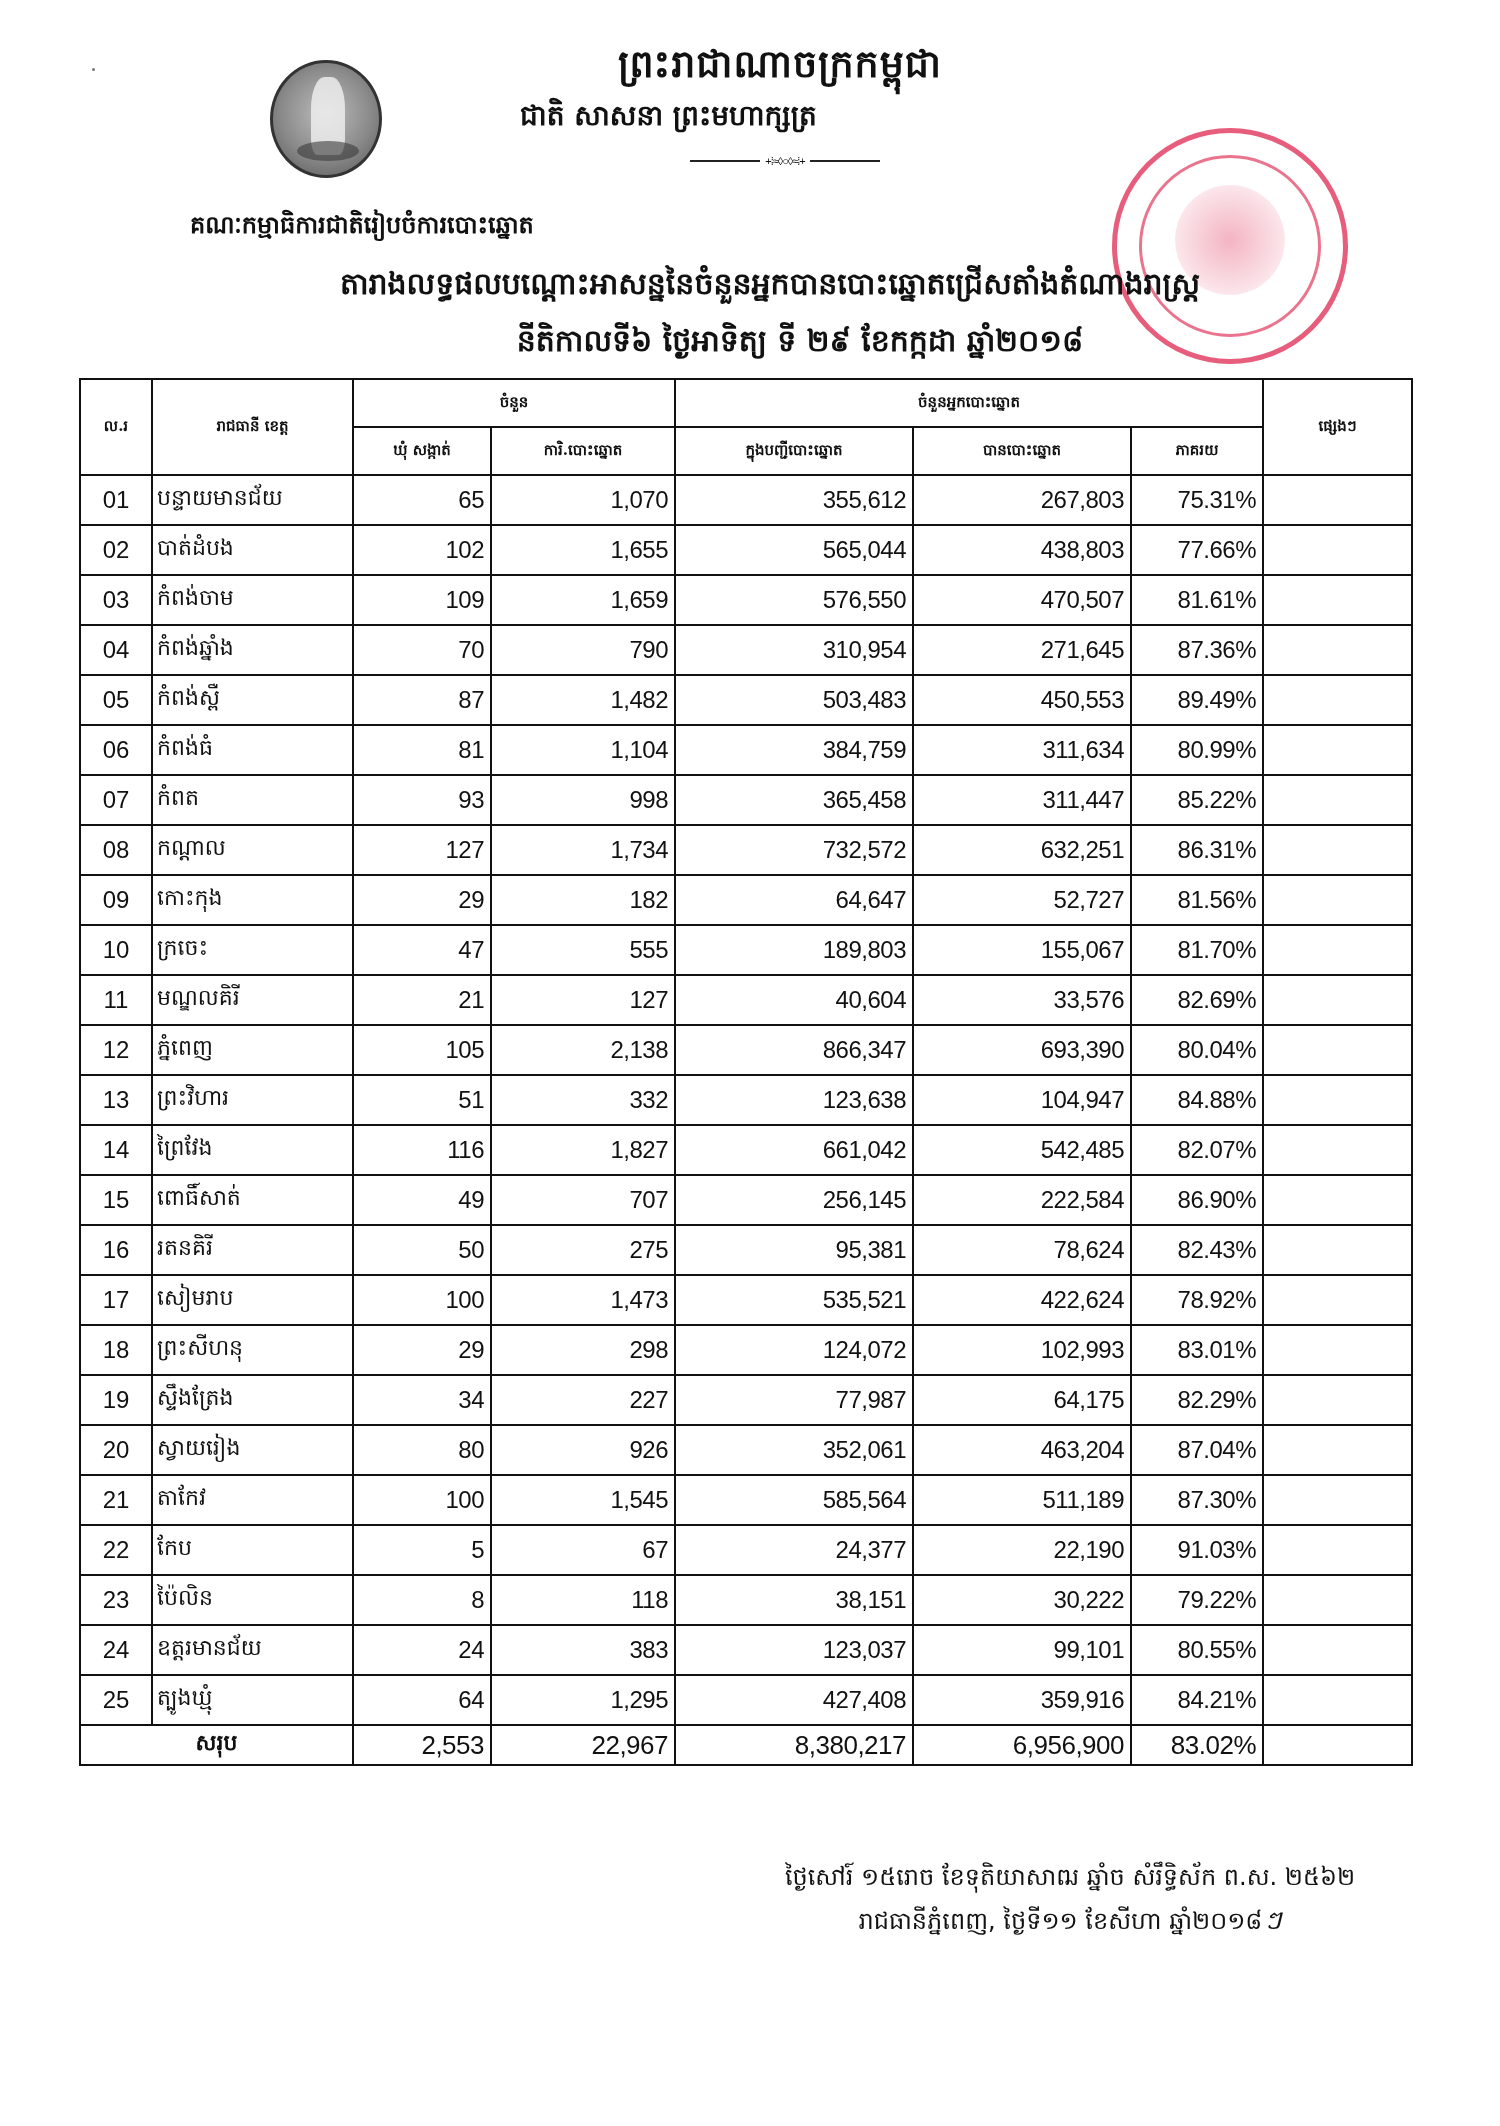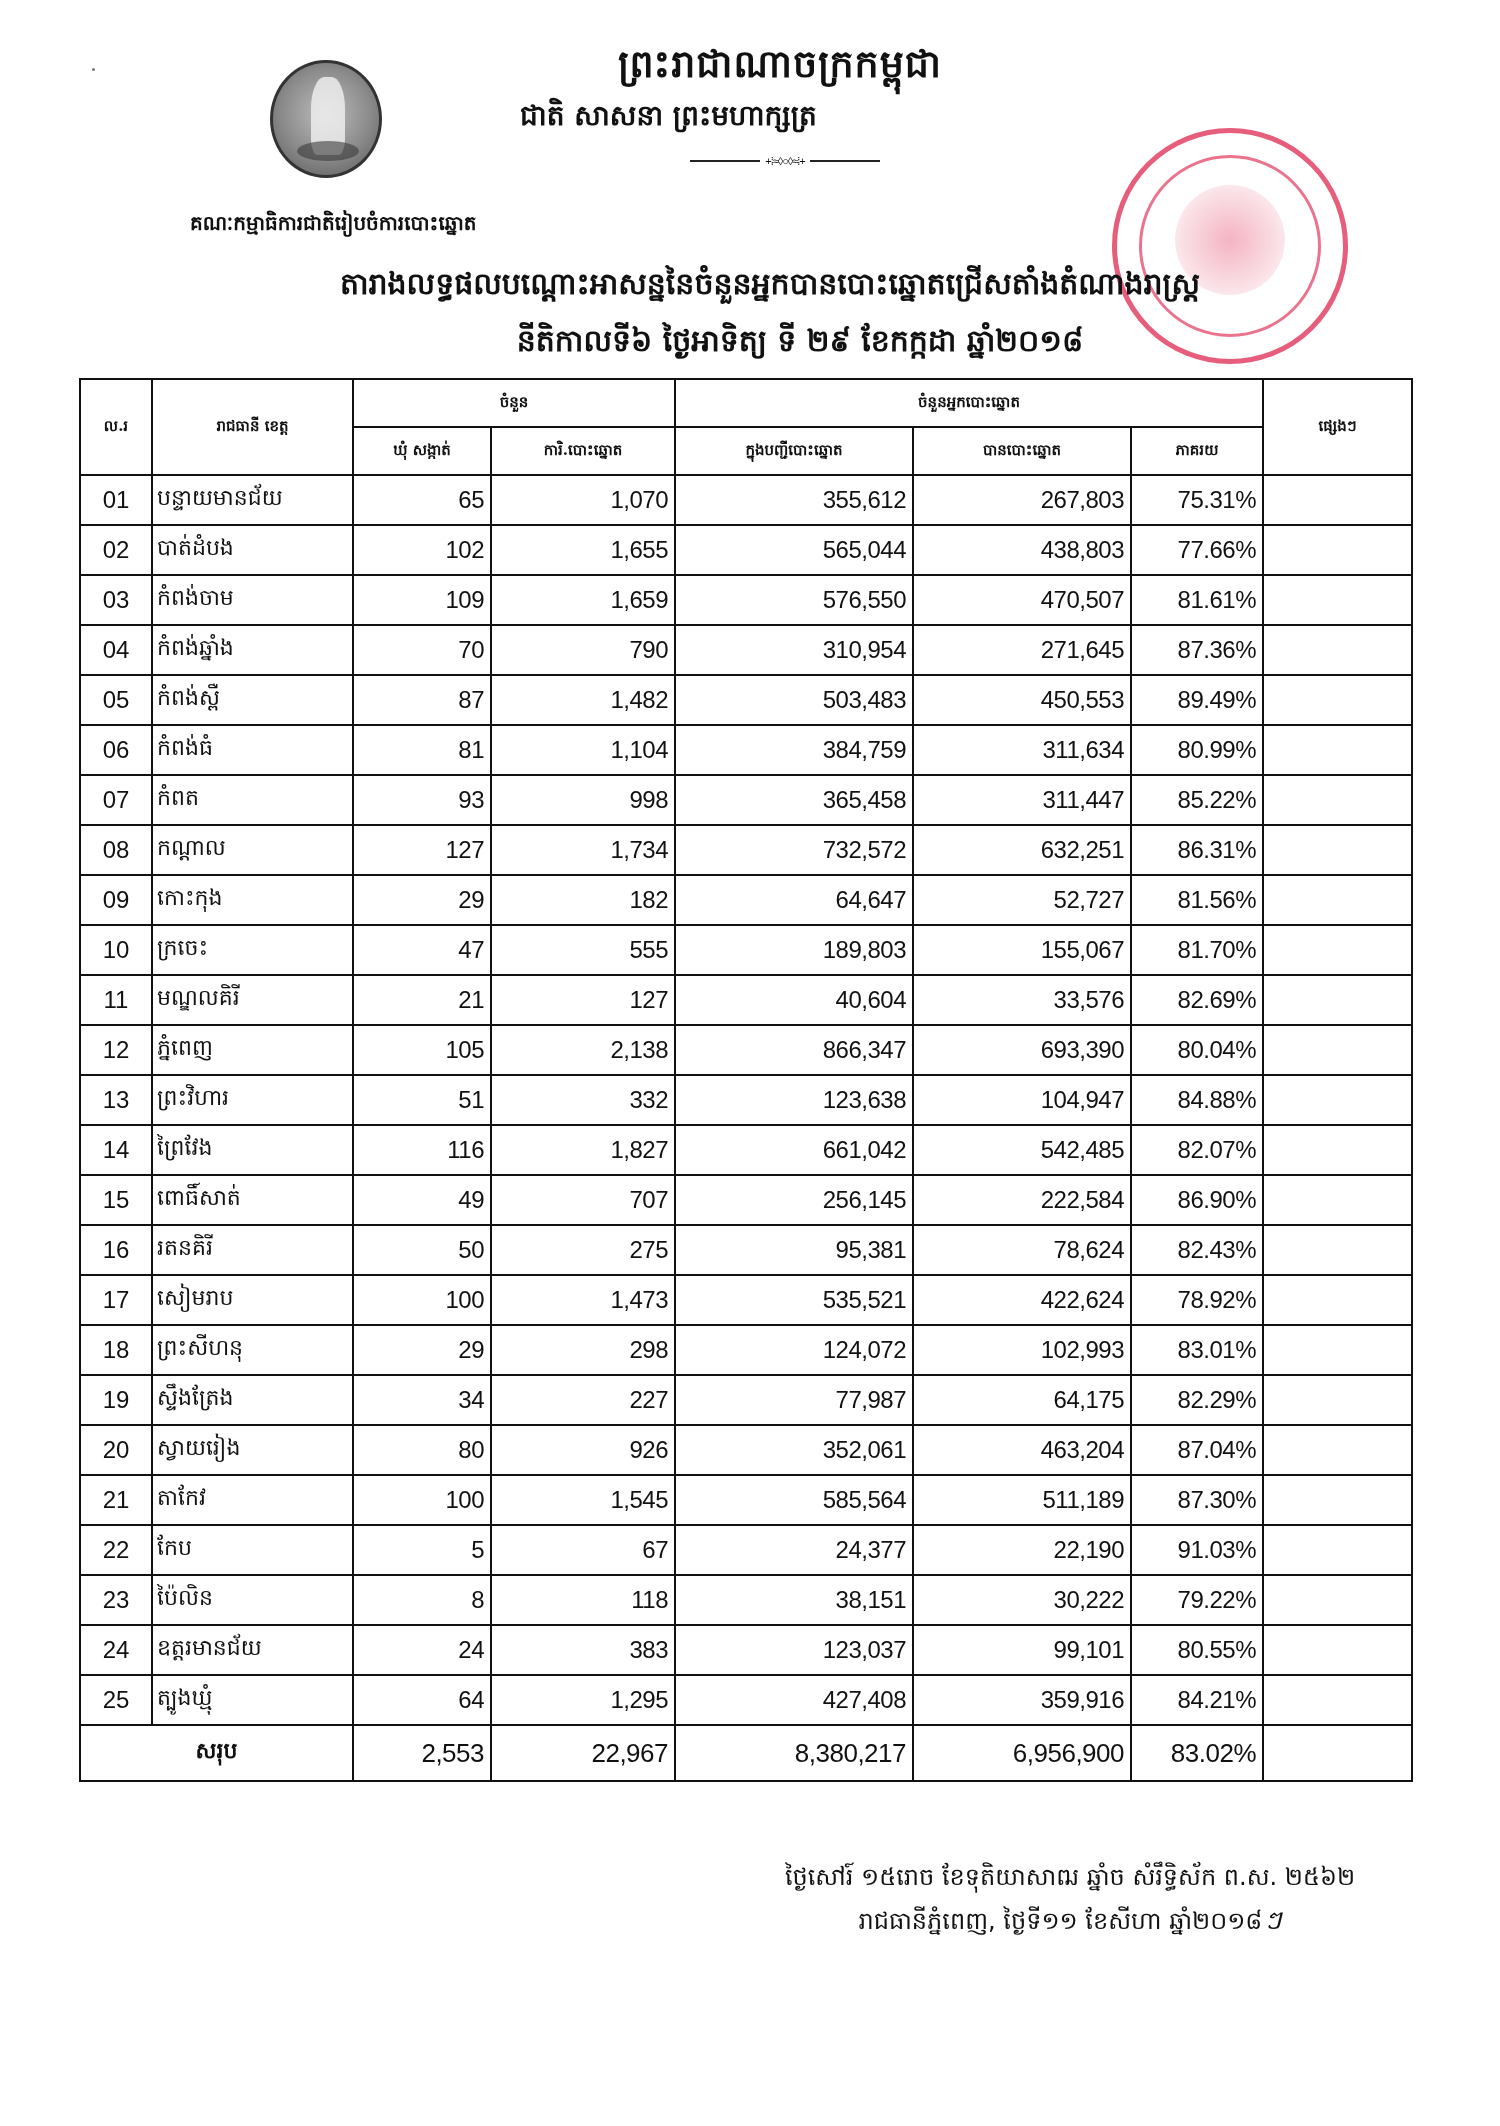--- a/index.html
+++ b/index.html
@@ -10,38 +10,38 @@
           border: 3px solid #333; background: radial-gradient(circle at 50% 45%, #bdbdbd 0%, #8a8a8a 55%, #555 100%);
           box-sizing: border-box; }
   .logo .figure { position: absolute; left: 38px; top: 14px; width: 34px; height: 78px;
           background: #f1f1f1; border-radius: 40% 40% 20% 20%; opacity: .8; }
   .logo .base { position: absolute; left: 24px; top: 78px; width: 62px; height: 20px; background:#3a3a3a; border-radius: 50%; opacity:.6; }
   .kingdom { left: 520px; top: 20px; width: 520px; text-align: center; font-family: "DejaVu Serif", serif; font-weight: bold; font-size: 38px; letter-spacing: 1px; }
   .motto { left: 520px; top: 78px; width: 520px; font-family: "DejaVu Serif", serif; font-weight: bold; font-size: 28px; }
   .ornament { left: 690px; top: 134px; width: 190px; height: 14px; }
   .ornament .line { position: absolute; top: 6px; height: 1.5px; background: #222; }
   .ornament .mid { position: absolute; left: 70px; top: 0; width: 50px; text-align: center; font-size: 11px; line-height: 14px; letter-spacing: -1px; }
-  .committee { left: 190px; top: 190px; font-family: "DejaVu Serif", serif; font-weight: bold; font-size: 20px; }
+  .committee { left: 190px; top: 190px; font-family: "DejaVu Serif", serif; font-weight: bold; font-size: 24px; }
   .title1 { left: 230px; top: 245px; width: 1080px; text-align: center; font-family: "DejaVu Serif", serif; font-weight: bold; font-size: 30px; }
   .title2 { left: 400px; top: 302px; width: 800px; text-align: center; font-family: "DejaVu Serif", serif; font-weight: bold; font-size: 30px; }
   .stamp { left: 1112px; top: 108px; width: 236px; height: 236px; border-radius: 50%;
            border: 5px solid rgba(222,40,80,.75); box-sizing: border-box; }
   .stamp::before { content: ""; position: absolute; left: 22px; top: 22px; right: 22px; bottom: 22px;
            border-radius: 50%; border: 3px solid rgba(222,40,80,.65); }
   .stamp .inner { position: absolute; left: 58px; top: 52px; width: 110px; height: 110px; border-radius: 50%;
            background: radial-gradient(circle, rgba(222,40,80,.35) 0%, rgba(222,40,80,.15) 60%, rgba(222,40,80,0) 100%); }
 
   table.results { position: absolute; left: 79px; top: 378px; border-collapse: collapse; font-family: "Liberation Sans Narrow", "Liberation Sans", sans-serif; }
   table.results td, table.results th { border: 2px solid #111; padding: 0 6px; height: 50px; box-sizing: border-box; font-size: 24px; }
   table.results th { font-family: "DejaVu Serif", serif; font-weight: bold; font-size: 15px; text-align: center; }
   table.results th.h2 { height: 48px; }
   table.results td.num { text-align: right; font-stretch: condensed; letter-spacing: -0.5px; }
   table.results td.no { text-align: center; }
   table.results td.prov { text-align: left; font-family: "DejaVu Sans", sans-serif; font-size: 22px; padding-left: 4px; margin-left: 43px; }
-  table.results tr.total td { height: 56px; font-weight: 500; font-size: 26px; }
+  table.results tr.total td { height: 40px; font-weight: 500; font-size: 26px; }
   table.results tr.total td.label { text-align: center; font-family: "DejaVu Serif", serif; font-weight: bold; font-size: 22px; }
   .footer1 { left: 690px; top: 1842px; width: 760px; text-align: center; font-family: "DejaVu Sans", sans-serif; font-size: 24px; }
   .footer2 { left: 690px; top: 1884px; width: 760px; text-align: center; font-family: "DejaVu Sans", sans-serif; font-size: 24px; }
   .sig { display: inline-block; font-style: italic; font-size: 26px; margin-left: 2px; }
   .speck { width: 3px; height: 3px; background: #777; border-radius: 50%; }
 </style>
 </head>
 <body>
 
 <div class="abs logo">

